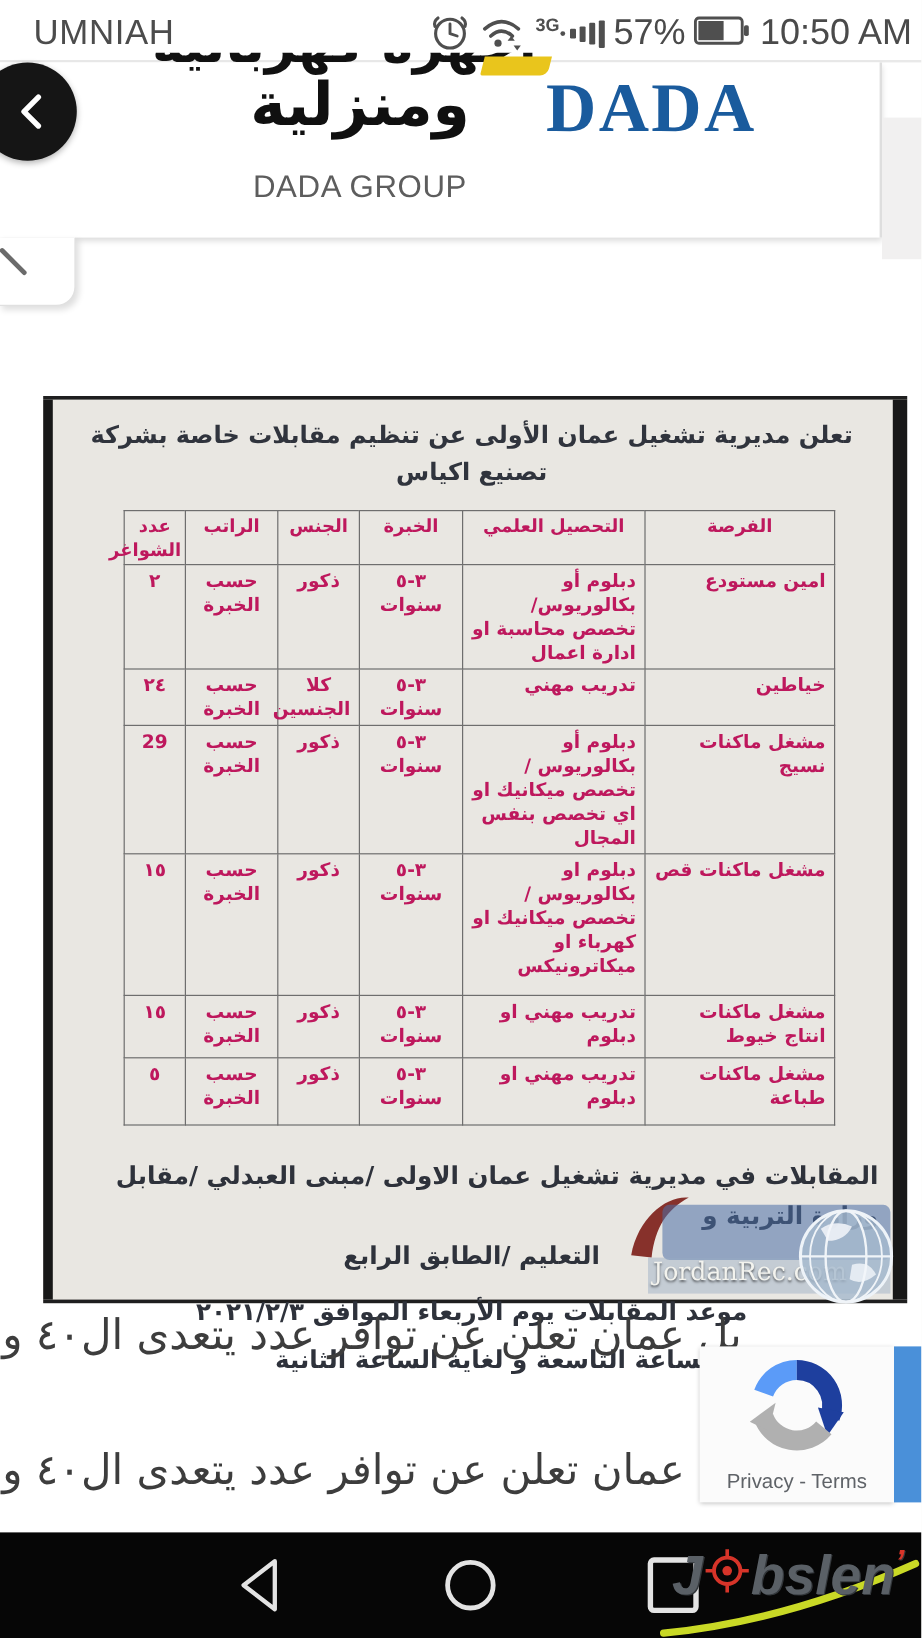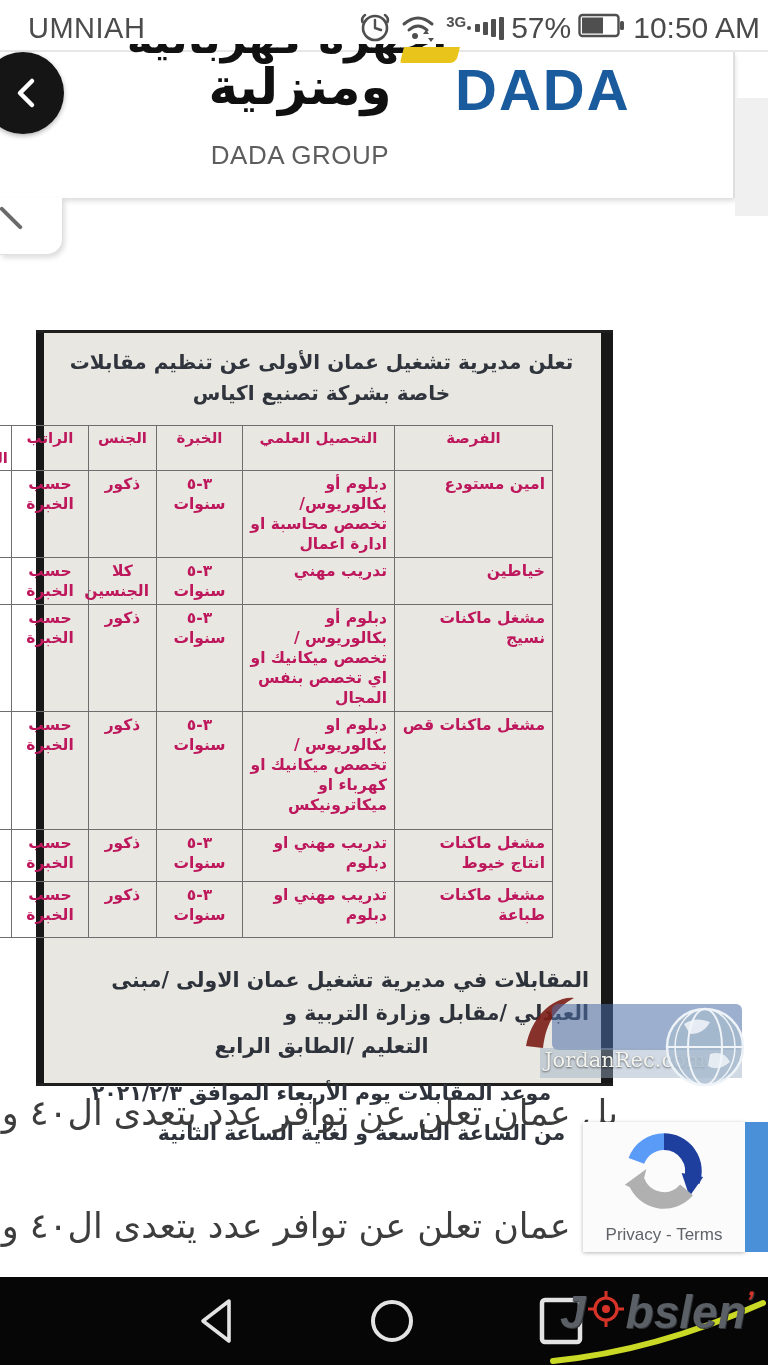--- a/index.html
+++ b/index.html
@@ -22,34 +22,34 @@
   .side-gray{position:absolute;left:735px;top:98px;width:33px;height:118px;background:#f1f0f0;}
   .title-clip{position:absolute;top:44px;left:112px;width:350px;height:22px;overflow:hidden;}
   .title-clip span{display:block;margin-top:-32px;font-size:44px;font-weight:700;color:#111;
                    text-align:center;direction:rtl;}
   .title-ar{position:absolute;top:60px;left:140px;width:320px;text-align:center;
             font-size:50px;font-weight:700;color:#101010;direction:rtl;line-height:1.1;}
   .company-en{position:absolute;top:140px;left:110px;width:380px;text-align:center;
               font-size:26px;color:#5d5d5d;font-family:"Liberation Sans",sans-serif;letter-spacing:.5px;}
   .logo-yellow{position:absolute;left:402px;top:47px;width:56px;height:16px;background:#e9c51c;
                border-radius:0 0 6px 2px;transform:skewX(-14deg);}
-  .logo-dada{position:absolute;left:455px;top:56px;font-family:Liberation Sans, sans-serif;
+  .logo-dada{position:absolute;left:455px;top:56px;font-family:Liberation Serif, serif;
              font-weight:800;font-size:58px;letter-spacing:2px;color:#1a5b9d;}
   .logo-group{position:absolute;left:456px;top:114px;font-family:"Liberation Sans",sans-serif;
               font-weight:400;font-size:47px;letter-spacing:5px;color:#27629f;}
   .back-btn{position:absolute;left:-18px;top:52px;width:82px;height:82px;border-radius:50%;
             background:#151515;box-shadow:0 2px 5px rgba(0,0,0,.3);}
   .back-btn svg{position:absolute;left:32px;top:24px;}
   .corner-tab{position:absolute;left:0;top:198px;width:62px;height:56px;background:#fff;
               border-right:1px solid #e0e0e0;border-bottom:1px solid #e0e0e0;
               border-bottom-right-radius:16px;box-shadow:2px 3px 5px rgba(0,0,0,.13);}
   .tab-line{position:absolute;left:-4px;top:216px;width:30px;height:4px;background:#6b6b6b;
             transform:rotate(45deg);border-radius:2px;}
   
-  .doc{position:absolute;left:36px;top:330px;width:577px;height:756px;background:#e9e7e2;
+  .doc{position:absolute;left:36px;top:330px;width:720px;height:756px;background:#e9e7e2;
        border-top:3px solid #1f1f1f;border-bottom:3px solid #1f1f1f;box-sizing:border-box;}
   .doc-edge-l{position:absolute;left:0;top:0;width:8px;height:100%;background:#181818;}
   .doc-edge-r{position:absolute;right:0;top:0;width:12px;height:100%;background:#181818;}
   .doc-inner{position:absolute;left:8px;right:12px;top:0;bottom:0;padding:14px 12px 0 10px;direction:rtl;}
   .doc-title{ text-align:center;font-weight:700;font-size:20px;color:#30343d;line-height:31px;}
   table.jobs{border-collapse:collapse;margin:16px 36px 0 auto;direction:rtl;table-layout:fixed;width:592px;}
   table.jobs th,table.jobs td{border:1.6px solid #6e6e6e;font-weight:700;color:#be185d;
         font-size:15.5px;padding:3px 7px;vertical-align:top;line-height:20px;}
   table.jobs th{text-align:center;font-size:15px;padding:2px 3px;height:38px;vertical-align:top;}
   td.col-opportunity,td.col-education{text-align:right;}

